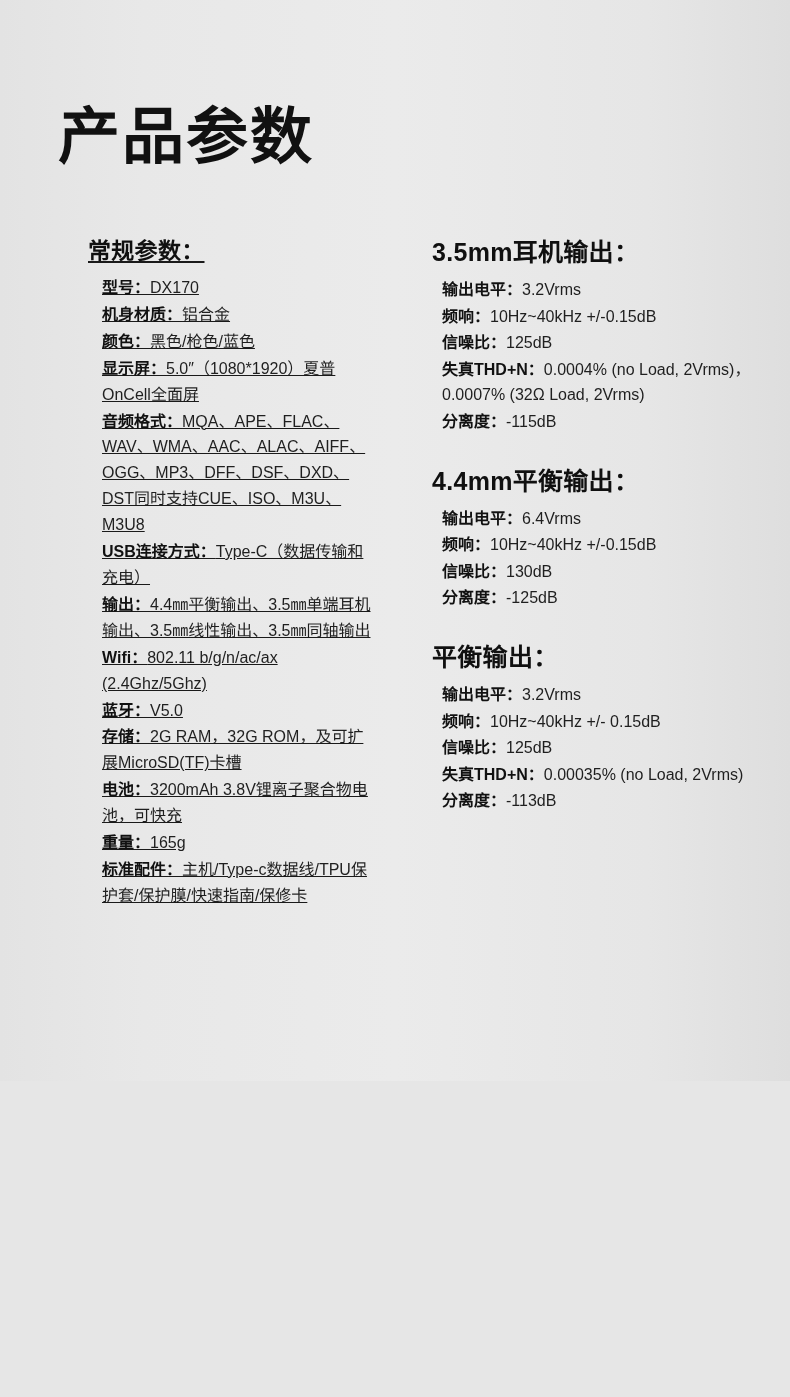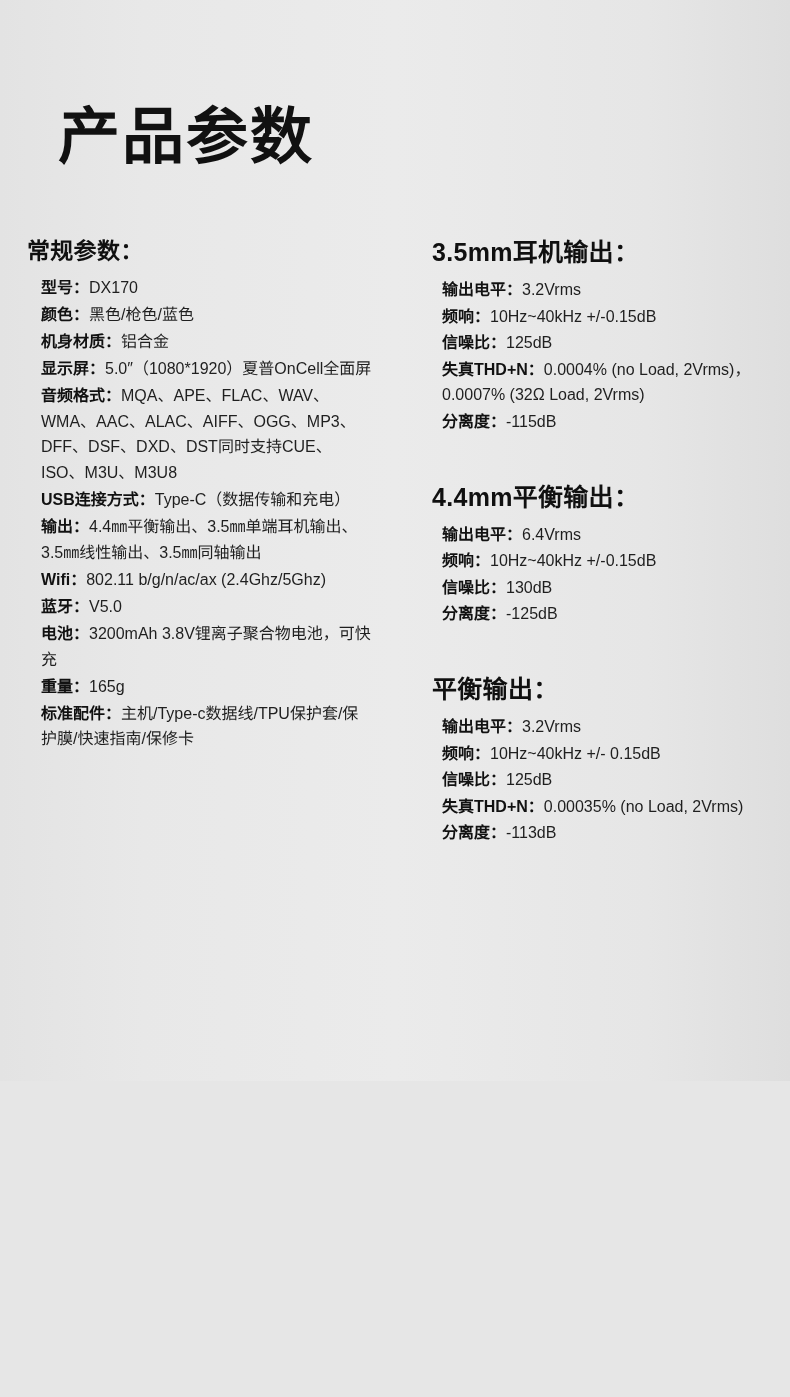--- a/index.html
+++ b/index.html
@@ -33,28 +33,29 @@
   .columns {
     position: absolute;
     left: 0;
     top: 232px;
     width: 790px;
     display: flex;
     align-items: flex-start;
   }
   .col-left {
     width: 372px;
-    padding-left: 27px;
+    padding-left: 88px;
+    text-decoration: underline;
   }
   .col-right {
     width: 418px;
     padding-left: 60px;
   }
   .section + .section {
-    margin-top: 42px;
+    margin-top: 26px;
   }
   .section-title {
     font-size: 23px;
     font-weight: 700;
     color: #101010;
     margin-bottom: 9px;
     letter-spacing: 0.3px;
   }
   .section-title.big {
     font-size: 25px;
@@ -93,42 +94,45 @@
   <div class="columns">
 
     <div class="col-left">
       <div class="section">
         <div class="section-title">常规参数：</div>
         <ul class="spec-list">
           <li class="spec-item">
             <span class="spec-label">型号：</span><span class="spec-value">DX170</span>
           </li>
           <li class="spec-item">
+            <span class="spec-label">机身材质：</span><span class="spec-value">铝合金</span>
+          </li>
+          <li class="spec-item">
             <span class="spec-label">颜色：</span><span class="spec-value">黑色/枪色/蓝色</span>
           </li>
           <li class="spec-item">
-            <span class="spec-label">机身材质：</span><span class="spec-value">铝合金</span>
-          </li>
-          <li class="spec-item">
             <span class="spec-label">显示屏：</span><span class="spec-value">5.0″（1080*1920）夏普OnCell全面屏</span>
           </li>
           <li class="spec-item">
             <span class="spec-label">音频格式：</span><span class="spec-value">MQA、APE、FLAC、WAV、WMA、AAC、ALAC、AIFF、OGG、MP3、DFF、DSF、DXD、DST同时支持CUE、ISO、M3U、M3U8</span>
           </li>
           <li class="spec-item">
             <span class="spec-label">USB连接方式：</span><span class="spec-value">Type-C（数据传输和充电）</span>
           </li>
           <li class="spec-item">
             <span class="spec-label">输出：</span><span class="spec-value">4.4㎜平衡输出、3.5㎜单端耳机输出、3.5㎜线性输出、3.5㎜同轴输出</span>
           </li>
           <li class="spec-item">
             <span class="spec-label">Wifi：</span><span class="spec-value">802.11 b/g/n/ac/ax (2.4Ghz/5Ghz)</span>
           </li>
           <li class="spec-item">
             <span class="spec-label">蓝牙：</span><span class="spec-value">V5.0</span>
+          </li>
+          <li class="spec-item">
+            <span class="spec-label">存储：</span><span class="spec-value">2G RAM，32G ROM，及可扩展MicroSD(TF)卡槽</span>
           </li>
           <li class="spec-item">
             <span class="spec-label">电池：</span><span class="spec-value">3200mAh 3.8V锂离子聚合物电池，可快充</span>
           </li>
           <li class="spec-item">
             <span class="spec-label">重量：</span><span class="spec-value">165g</span>
           </li>
           <li class="spec-item">
             <span class="spec-label">标准配件：</span><span class="spec-value">主机/Type-c数据线/TPU保护套/保护膜/快速指南/保修卡</span>
           </li>

